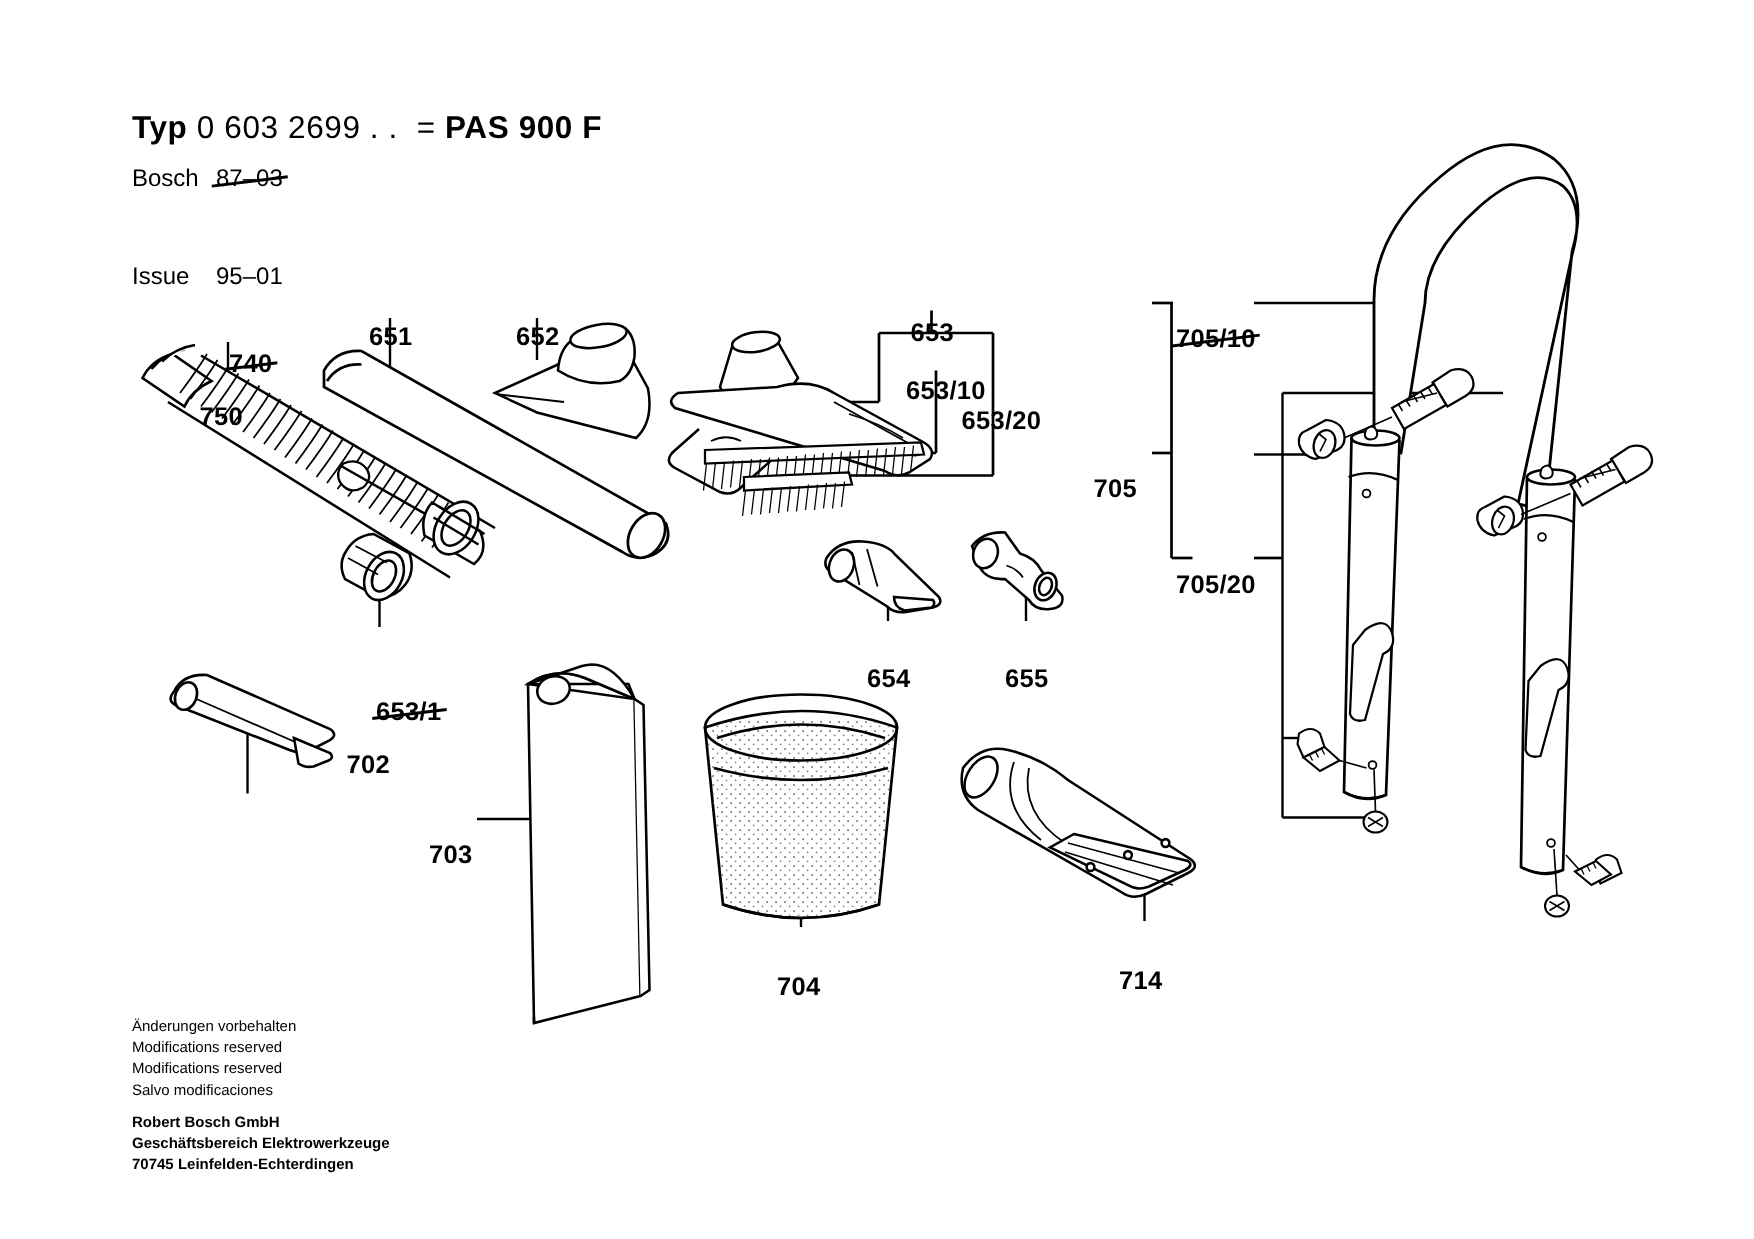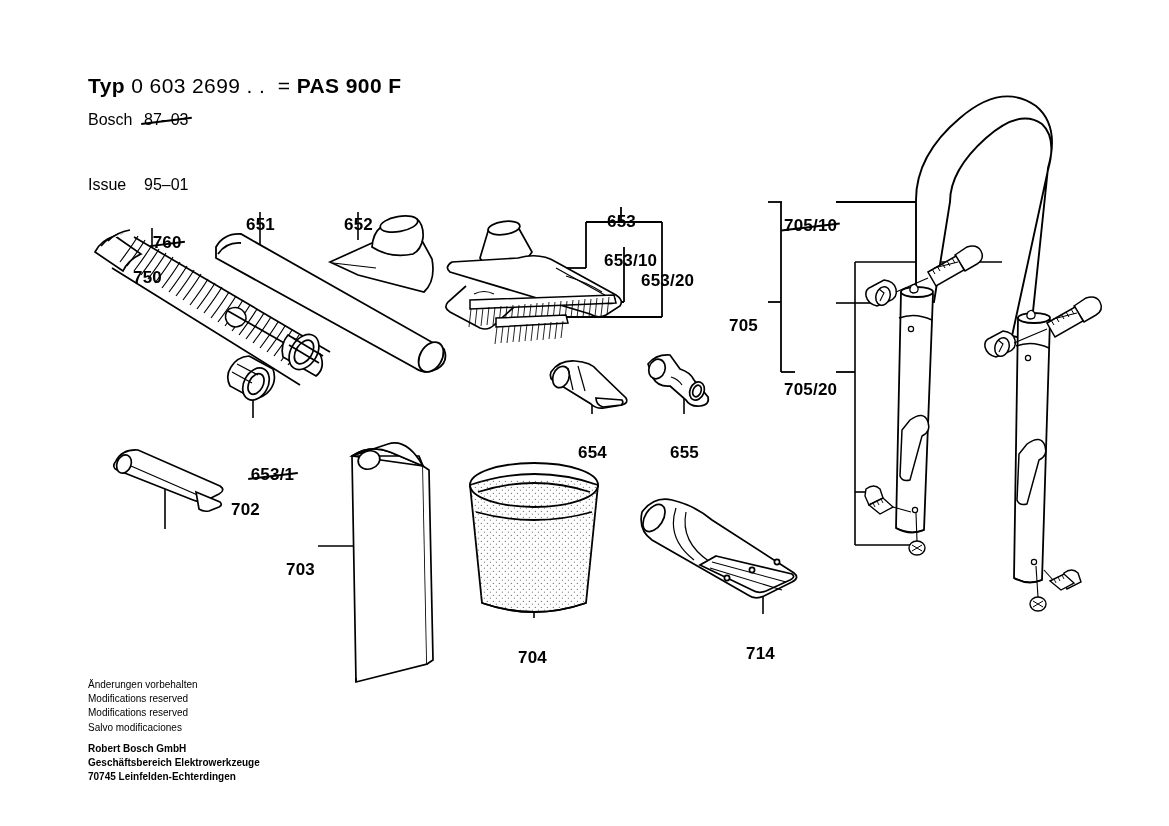--- a/index.html
+++ b/index.html
@@ -64,21 +64,21 @@
 
 <div id="sheet">
 
   <div class="hdr" id="typ-line"><span>Typ</span> <span class="lt">0 603 269</span><span class="lt">9 . .</span>  <span class="lt">=</span> <span>PAS 900 F</span></div>
 
   <div class="hdr" id="stand-row"><span class="lbl-key">Bosch</span><span class="struck">87–03</span></div>
 
   <div class="hdr" id="issue-row"><span class="lbl-key">Issue</span><span>95–01</span></div>
 
   <div class="callout" style="left:133px; top:192px;">
-    <span class="struck">760</span>
+    <span class="struck">740</span>
     <span class="sub">750</span>
   </div>
 
   <div class="callout" style="left:246px; top:192px;">651</div>
   <div class="callout" style="left:344px; top:192px;">652</div>
 
   <div class="callout" style="left:607px; top:189px;">653</div>
   <div class="callout" style="left:604px; top:228px;">653/10</div>
   <div class="callout" style="left:641px; top:248px;">653/20</div>
 

